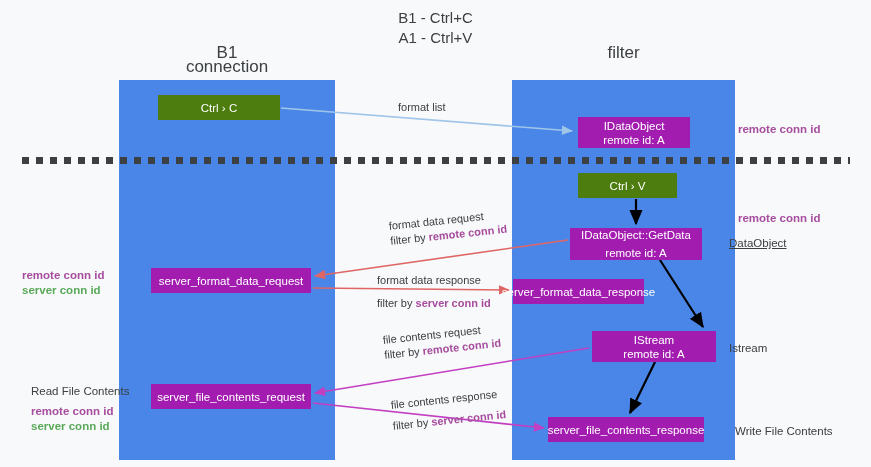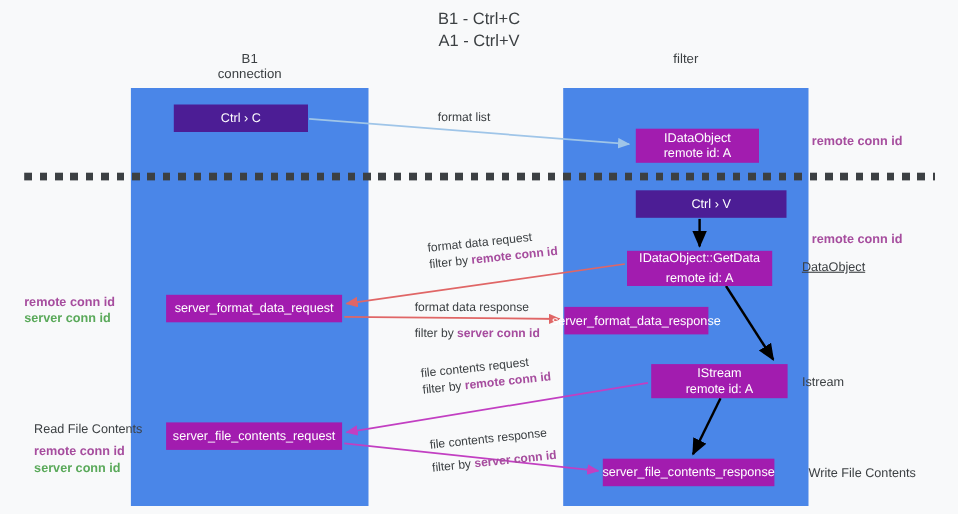--- a/index.html
+++ b/index.html
@@ -14,21 +14,21 @@
   #stage{position:absolute;left:0;top:0;width:871px;height:467px;}
 
   
   .title{
     position:absolute;left:0;top:8px;width:871px;
     text-align:center;font-size:15px;line-height:20px;color:#3c4043;
   }
 
   
   .colhead{
-    position:absolute;text-align:center;font-size:12px;line-height:14px;color:#3c4043;
+    position:absolute;text-align:center;font-size:17px;line-height:14px;color:#3c4043;
   }
   #head-b1{left:119px;top:46px;width:216px;}
   #head-a1{left:512px;top:46px;width:223px;}
 
   
   .lane{position:absolute;background:#4a86e8;}
   #lane-b1{left:119px;top:80px;width:216px;height:380px;}
   #lane-a1{left:512px;top:80px;width:223px;height:380px;}
 
   
@@ -37,27 +37,27 @@
     background-image:repeating-linear-gradient(to right,#3c4043 0px,#3c4043 7px,rgba(0,0,0,0) 7px,rgba(0,0,0,0) 14px);
   }
 
   
   .box{
     position:absolute;
     display:flex;flex-direction:column;align-items:center;justify-content:center;
     color:#ffffff;font-size:11.5px;line-height:14px;text-align:center;
     box-sizing:border-box;
   }
-  .box.green{background:#4c1d95;}
+  .box.green{background:#4d7c0f;}
   .box.orange{background:#a21caf;}
   .box .l2{font-size:11.5px;}
 
   
   #box-ctrl-c{left:158px;top:95px;width:122px;height:25px;}
-  #box-ctrl-v{left:578px;top:173px;width:137px;height:25px;}
+  #box-ctrl-v{left:578px;top:173px;width:99px;height:25px;}
 
   
   #box-idataobject{left:578px;top:117px;width:112px;height:31px;}
   #box-getdata{left:570px;top:228px;width:132px;height:32px;justify-content:space-between;}
   #box-fmt-req{left:151px;top:268px;width:160px;height:25px;}
   #box-fmt-resp{left:513px;top:279px;width:131px;height:25px;}
   #box-istream{left:592px;top:331px;width:124px;height:31px;}
   #box-file-req{left:151px;top:384px;width:160px;height:25px;}
   #box-file-resp{left:548px;top:417px;width:156px;height:25px;}
 

